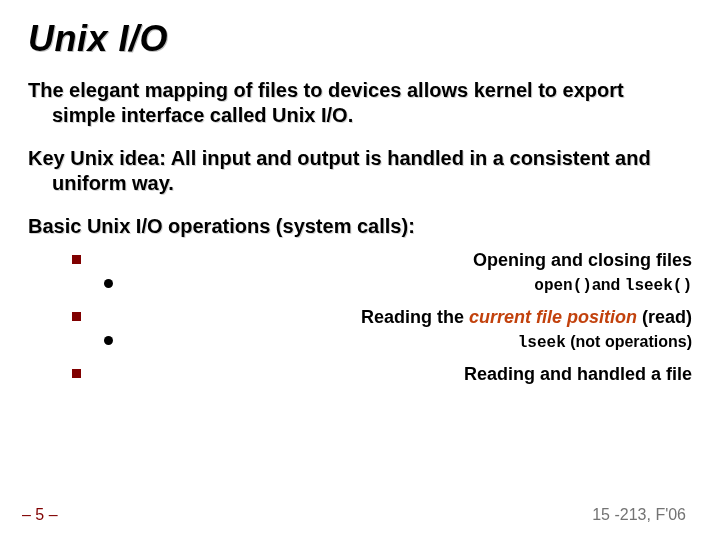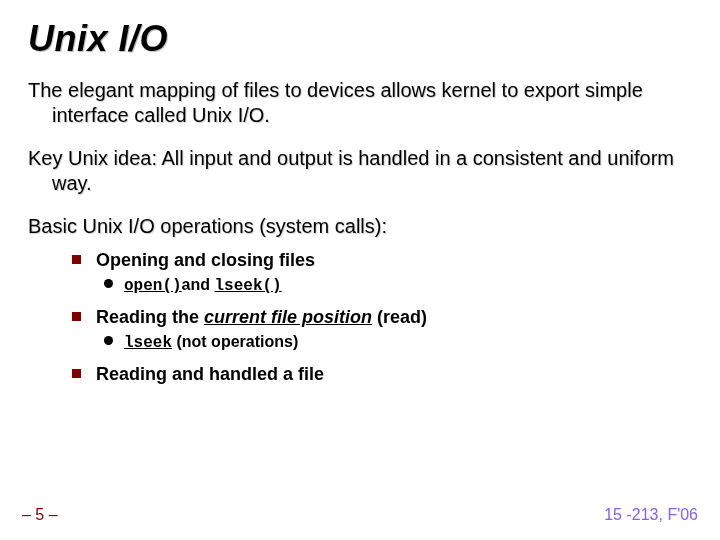--- a/index.html
+++ b/index.html
@@ -23,31 +23,32 @@
   .title {
     font-size: 36px;
     font-weight: bold;
     font-style: italic;
     letter-spacing: 0.5px;
     margin: 0 0 18px 0;
     text-shadow: 1px 1px 0 rgba(128,128,128,0.5);
   }
   .para {
     font-size: 20px;
-    font-weight: normal;
+    font-weight: bold;
     line-height: 1.25;
     margin: 0 0 18px 0;
     padding-left: 24px;
     text-indent: -24px;
     text-shadow: 1px 1px 0 rgba(160,160,160,0.45);
   }
   .l1-list {
     margin: 0 0 0 44px;
     padding: 0;
     list-style: none;
+    text-align: right;
   }
   .l1-list > li {
     position: relative;
     padding-left: 24px;
     margin-bottom: 4px;
     font-size: 18px;
     font-weight: bold;
     line-height: 1.3;
   }
   .l1-list > li::before {
@@ -77,40 +78,38 @@
     left: 0;
     top: 5px;
     width: 9px;
     height: 9px;
     background: #000000;
     border-radius: 50%;
   }
   .code {
     font-family: "Courier New", Courier, monospace;
     font-weight: bold;
-    text-decoration: underline;
   }
   .em-red {
-    color: #000000;
+    color: #c2410c;
     font-style: italic;
-    text-decoration: underline;
   }
   .footer-left {
     position: absolute;
     left: 22px;
     bottom: 16px;
     font-size: 16px;
     color: #800000;
   }
   .footer-right {
     position: absolute;
-    right: 22px;
+    right: 34px;
     bottom: 16px;
     font-size: 16px;
-    color: #8b5cf6;
+    color: #737373;
   }
 </style>
 </head>
 <body>
 
 <div class="slide">
 
   <h1 class="title">Unix I/O</h1>
 
   <p class="para">The elegant mapping of files to devices allows kernel to export simple interface called Unix I/O.</p>

